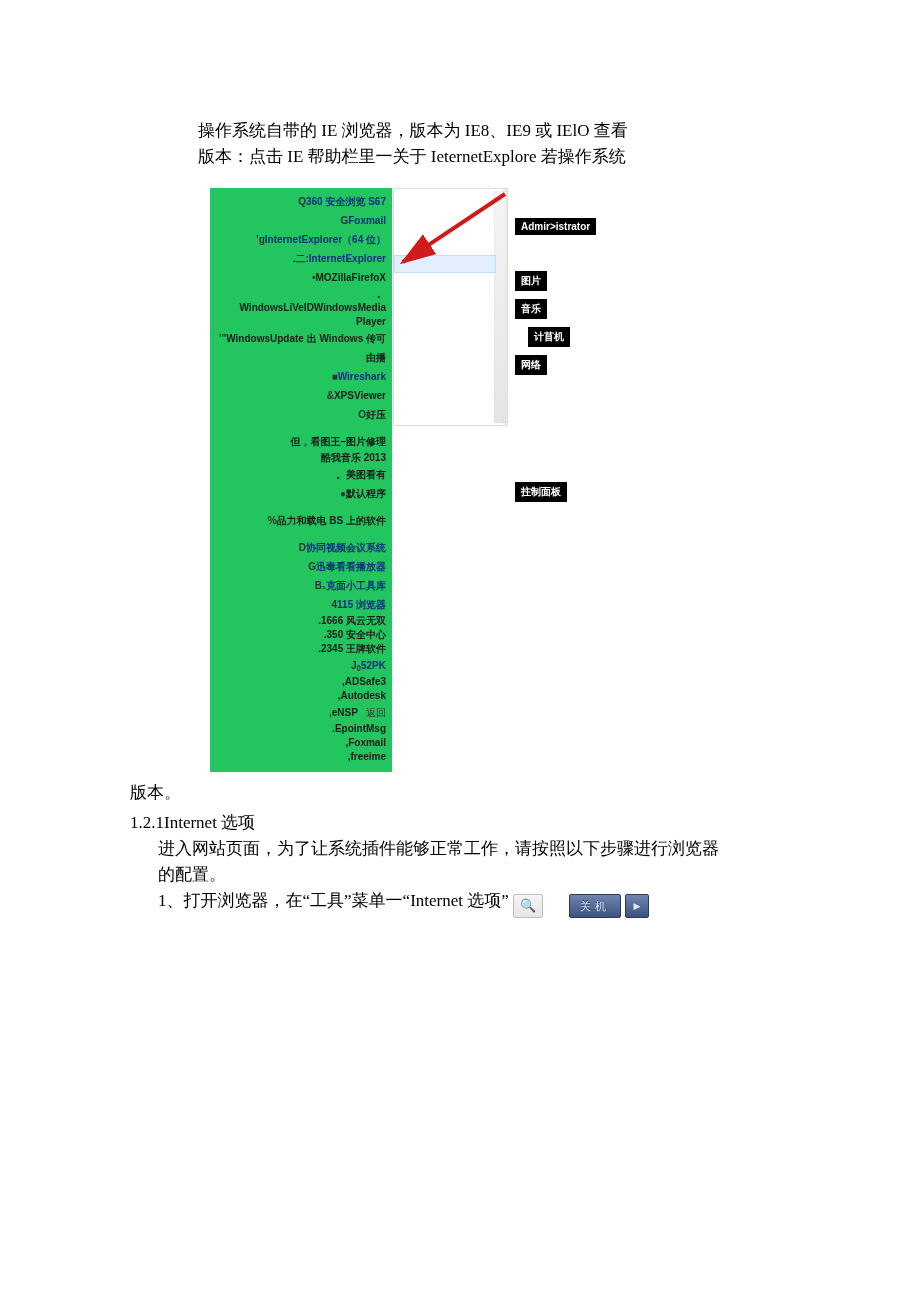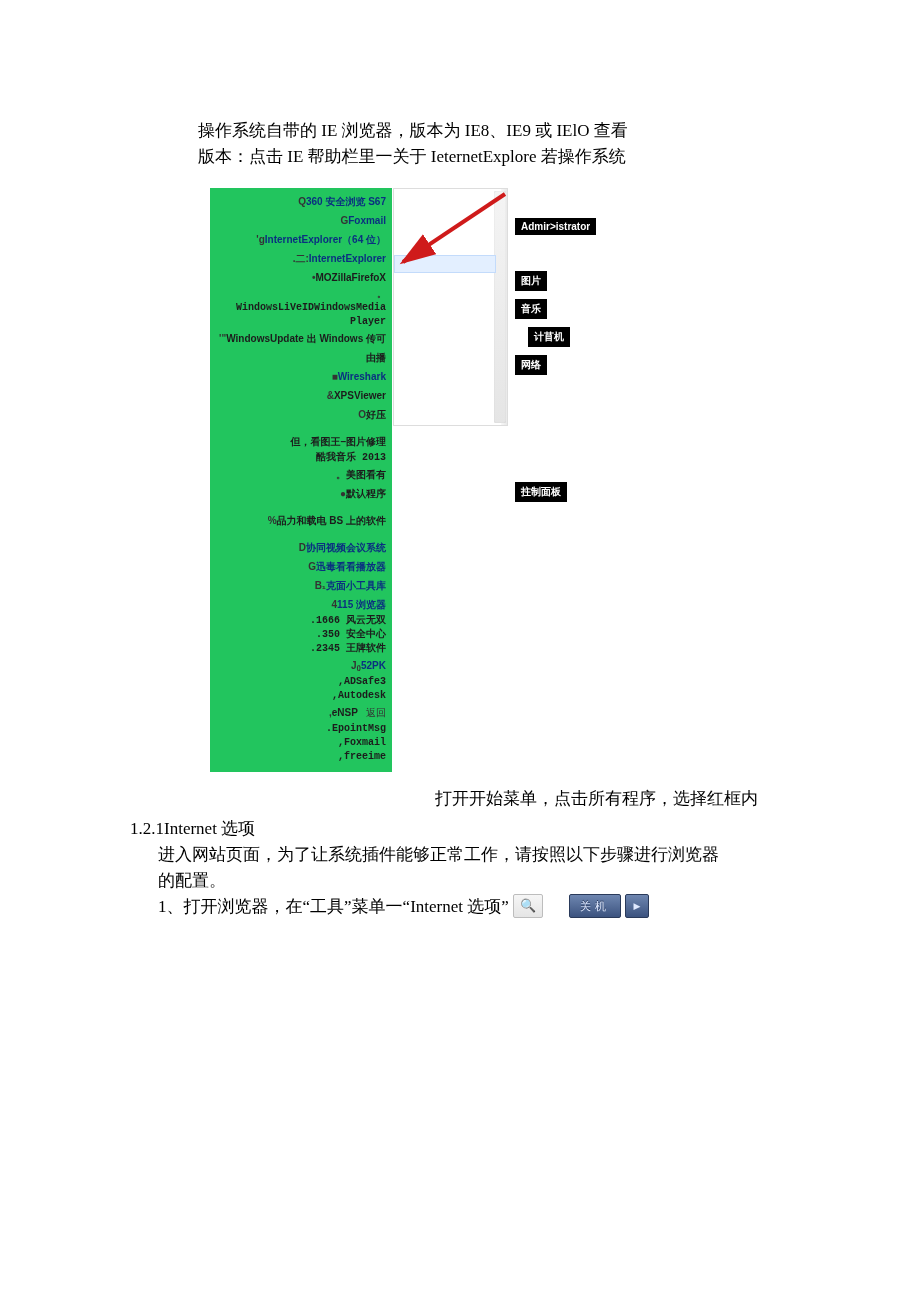--- a/index.html
+++ b/index.html
@@ -73,21 +73,21 @@
   }
   .prog-row {
     font-size: 10px;
     font-weight: bold;
     color: #0a3080;
     line-height: 15px;
     padding: 2px 0;
   }
   .prog-row.dark { color: #1c1c1c; }
   .prog-row .prefix { color: #333; }
-  .sub { padding-left: 12px; font-size: 10px; color: #1c1c1c; font-weight: bold; line-height: 14px; font-family: Liberation Mono, monospace; }
+  .sub { padding-left: 12px; font-size: 10px; color: #1c1c1c; font-weight: bold; line-height: 14px; }
   .tiny-dot { font-size: 9px; color: #666; line-height: 10px; }
 
   
   .right-labels {
     position: absolute;
     left: 305px;
     top: 28px;
     width: 90px;
   }
   .black-lbl {
@@ -257,22 +257,22 @@
 
     <div class="bottom-bar">
       <span class="search-icon">🔍</span>
       <span style="display:inline-block;width:18px"></span>
       <span class="shutdown-btn">关机</span>
       <span class="shutdown-arrow">▶</span>
     </div>
 
   </div>
 
-  <div class="caption-line">打开开始菜单，点击所有程序，选择红框内</div>
-
+
+  <div class="after-fig">版本。</div>
 
   <div class="heading">1.2.1Internet 选项</div>
 
   <div class="body-indent">
     <span>进入网站页面，为了让系统插件能够正常工作，请按照以下步骤进行浏览器</span><br>
     <span>的配置。</span><br>
     <span>1、打开浏览器，在“工具”菜单一“Internet 选项”</span>
   </div>
 
 </div>

